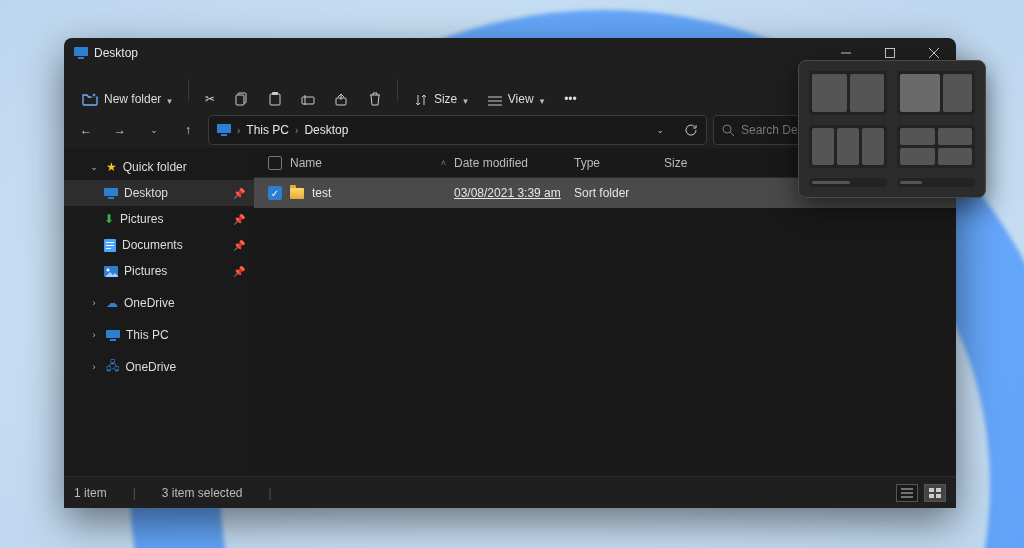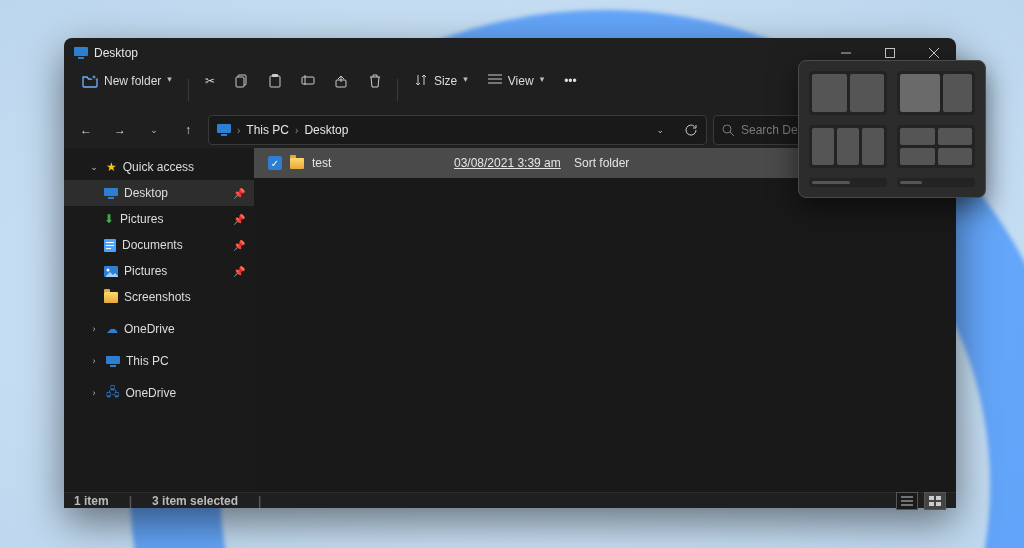--- a/index.html
+++ b/index.html
@@ -18,21 +18,21 @@
   box-shadow: 0 14px 40px rgba(0,0,0,.5); display: flex; flex-direction: column;
   font-size: 12px;
 }
 .titlebar { height: 30px; display:flex; align-items:center; padding-left:10px; }
 .titlebar .tleft { display:flex; align-items:center; gap:6px; }
 .titlebar .spacer { flex:1; }
 .wctrls { display:flex; position:absolute; right:0; top:0; }
 .wctrl { width:44px; height:30px; display:flex; align-items:center; justify-content:center; color:#ccc; }
 
 .toolbar { height:44px; display:flex; align-items:center; gap:4px; padding:0 10px; }
-.tbtn { height:32px; padding:0 8px; display:flex; align-items:flex-start; gap:6px; border-radius:4px; color:#ddd; }
+.tbtn { height:32px; padding:0 8px; display:flex; align-items:flex-end; gap:6px; border-radius:4px; color:#ddd; }
 .tsep { width:1px; height:22px; background:#3a3a3a; margin:0 4px; }
 .chev { font-size:9px; color:#bbb; }
 
 .navrow { height:36px; display:flex; align-items:center; gap:6px; padding:0 8px; }
 .navbtn { width:28px; height:28px; display:flex; align-items:center; justify-content:center; border-radius:4px; color:#ddd; }
 .addr { flex:1; height:30px; background:#191919; border:1px solid #3a3a3a; border-radius:4px;
         display:flex; align-items:center; padding:0 8px; gap:6px; min-width:0; }
 .addr .crumb { display:flex; align-items:center; gap:4px; }
 .addr .sep { color:#888; font-size:10px; }
 .addr .grow { flex:1; }
@@ -53,21 +53,21 @@
 .content { flex:1; display:flex; flex-direction:column; background:#191919; }
 .cols { height:30px; display:flex; align-items:center; border-bottom:1px solid #2c2c2c; color:#bbb; }
 .col-name { width:200px; padding-left:14px; display:flex; align-items:center; gap:8px; }
 .col-date { width:120px; } .col-type { width:90px; } .col-size { width:80px; }
 .row { height:30px; display:flex; align-items:center; }
 .row.selected { background:#4a4a4a; }
 .cell-name { width:200px; padding-left:14px; display:flex; align-items:center; gap:8px; }
 .cell-date { width:120px;text-decoration:underline; } .cell-type { width:90px; } .cell-size { width:80px; }
 .chk { width:14px; height:14px; border:1px solid #777; border-radius:2px; display:inline-flex; align-items:center; justify-content:center; font-size:10px; background:#191919; }
 .chk.checked { background:#2e7fd1; border-color:#2e7fd1; color:#fff; }
-.status { height:16px; display:flex; align-items:center; gap:20px; padding:0 10px; background:#1f1f1f; border-top:1px solid #2c2c2c; color:#bbb;font-weight:bold; }
+.status { height:32px; display:flex; align-items:center; gap:26px; padding:0 10px; background:#1f1f1f; border-top:1px solid #2c2c2c; color:#bbb; }
 .status .sep2 { color:#555; }
 .status .right { margin-left:auto; display:flex; gap:6px; }
 .viewbtn { width:22px; height:18px; border:1px solid #555; display:flex; align-items:center; justify-content:center; background:#1a1a1a; }
 .viewbtn.active { background:#444; }
 
 .folder-ico { width:14px; height:11px; background:linear-gradient(#ffd86b,#e6a93a); border-radius:1px; position:relative; }
 .folder-ico::before { content:""; position:absolute; top:-3px; left:0; width:6px; height:3px; background:#e6a93a; border-radius:1px 1px 0 0; }
 
 
 .snap { position:absolute; right:38px; top:60px; width:188px; height:138px; background:#2c2c2c;
@@ -241,21 +241,21 @@
         </span>
       <input placeholder="Search Desktop" style="">
     </div>
   </div>
 
   <div class="body">
     <div class="sidebar">
       <div class="srow indent1">
         <span class="caret">⌄</span>
         <span style="color:#f5c518">★</span>
-        <span>Quick access</span>
+        <span>Quick folder</span>
       </div>
       <div class="srow indent2 active">
         <span>
             <svg width="14" height="11">
               <rect width="14" height="8" rx="1" fill="#2e7fd1"></rect>
               <rect x="4" y="9" width="6" height="2" fill="#2e7fd1"></rect>
             </svg>
           </span>
         <span>Desktop</span>
         <span class="pin">📌</span>
@@ -281,24 +281,20 @@
         <span>
             <svg width="14" height="11">
               <rect width="14" height="11" rx="1" fill="#2e7fd1"></rect>
               <circle cx="4" cy="4" r="1.5" fill="#fff"></circle>
               <path d="M2 10l4-4 3 3 2-2 3 3v1H2z" fill="#9fd0ff"></path>
             </svg>
           </span>
         <span>Pictures</span>
         <span class="pin">📌</span>
       </div>
-      <div class="srow indent2">
-        <span class="folder-ico"></span>
-        <span>Screenshots</span>
-      </div>
       <div class="srow indent1" style="margin-top:6px">
         <span class="caret">›</span>
         <span style="color:#2e7fd1">☁</span>
         <span>OneDrive</span>
       </div>
       <div class="srow indent1" style="margin-top:6px">
         <span class="caret">›</span>
         <span>
             <svg width="14" height="11">
               <rect width="14" height="8" rx="1" fill="#2e7fd1"></rect>
@@ -308,20 +304,30 @@
         <span>This PC</span>
       </div>
       <div class="srow indent1" style="margin-top:6px">
         <span class="caret">›</span>
         <span style="color:#2e7fd1">🖧</span>
         <span>OneDrive</span>
       </div>
     </div>
 
     <div class="content">
+      <div class="cols">
+        <div class="col-name">
+          <span class="chk"></span>
+          <span>Name</span>
+          <span class="chev" style="margin-left:auto;margin-right:8px;color:#777">˄</span>
+        </div>
+        <div class="col-date">Date modified</div>
+        <div class="col-type">Type</div>
+        <div class="col-size">Size</div>
+      </div>
       <div class="row selected">
         <div class="cell-name">
           <span class="chk checked">✓</span>
           <span class="folder-ico"></span>
           <span>test</span>
         </div>
         <div class="cell-date">03/08/2021 3:39 am</div>
         <div class="cell-type">Sort folder</div>
         <div class="cell-size"></div>
       </div>

